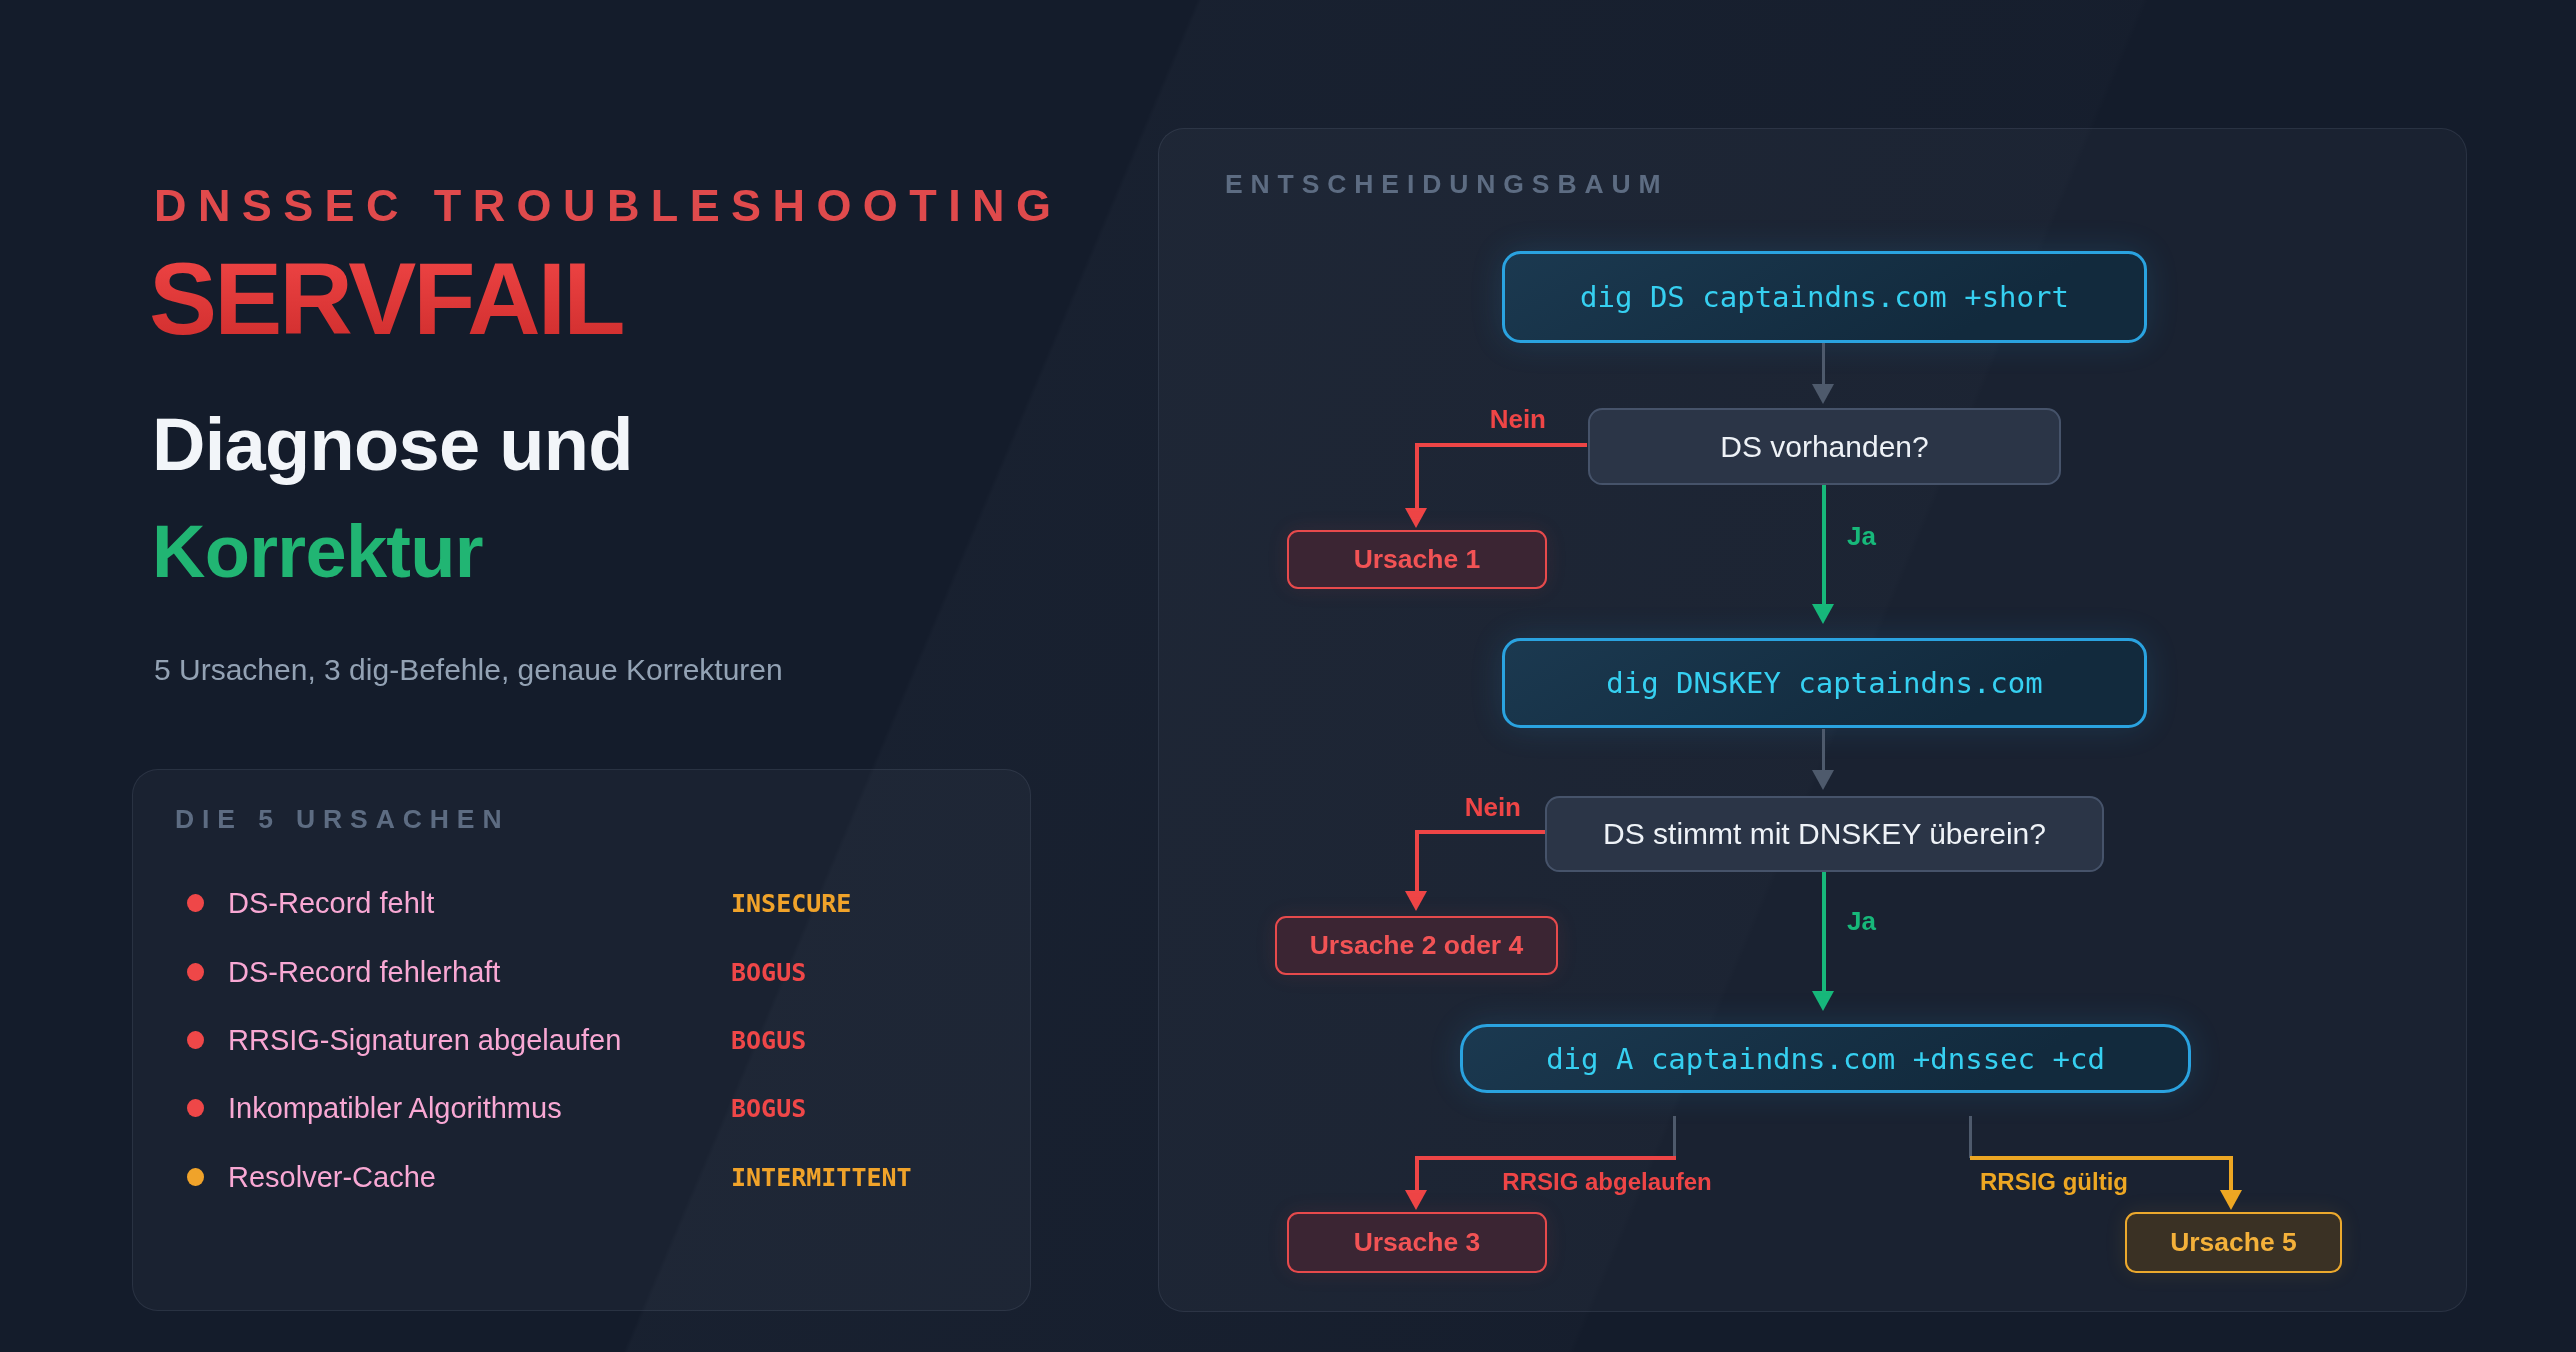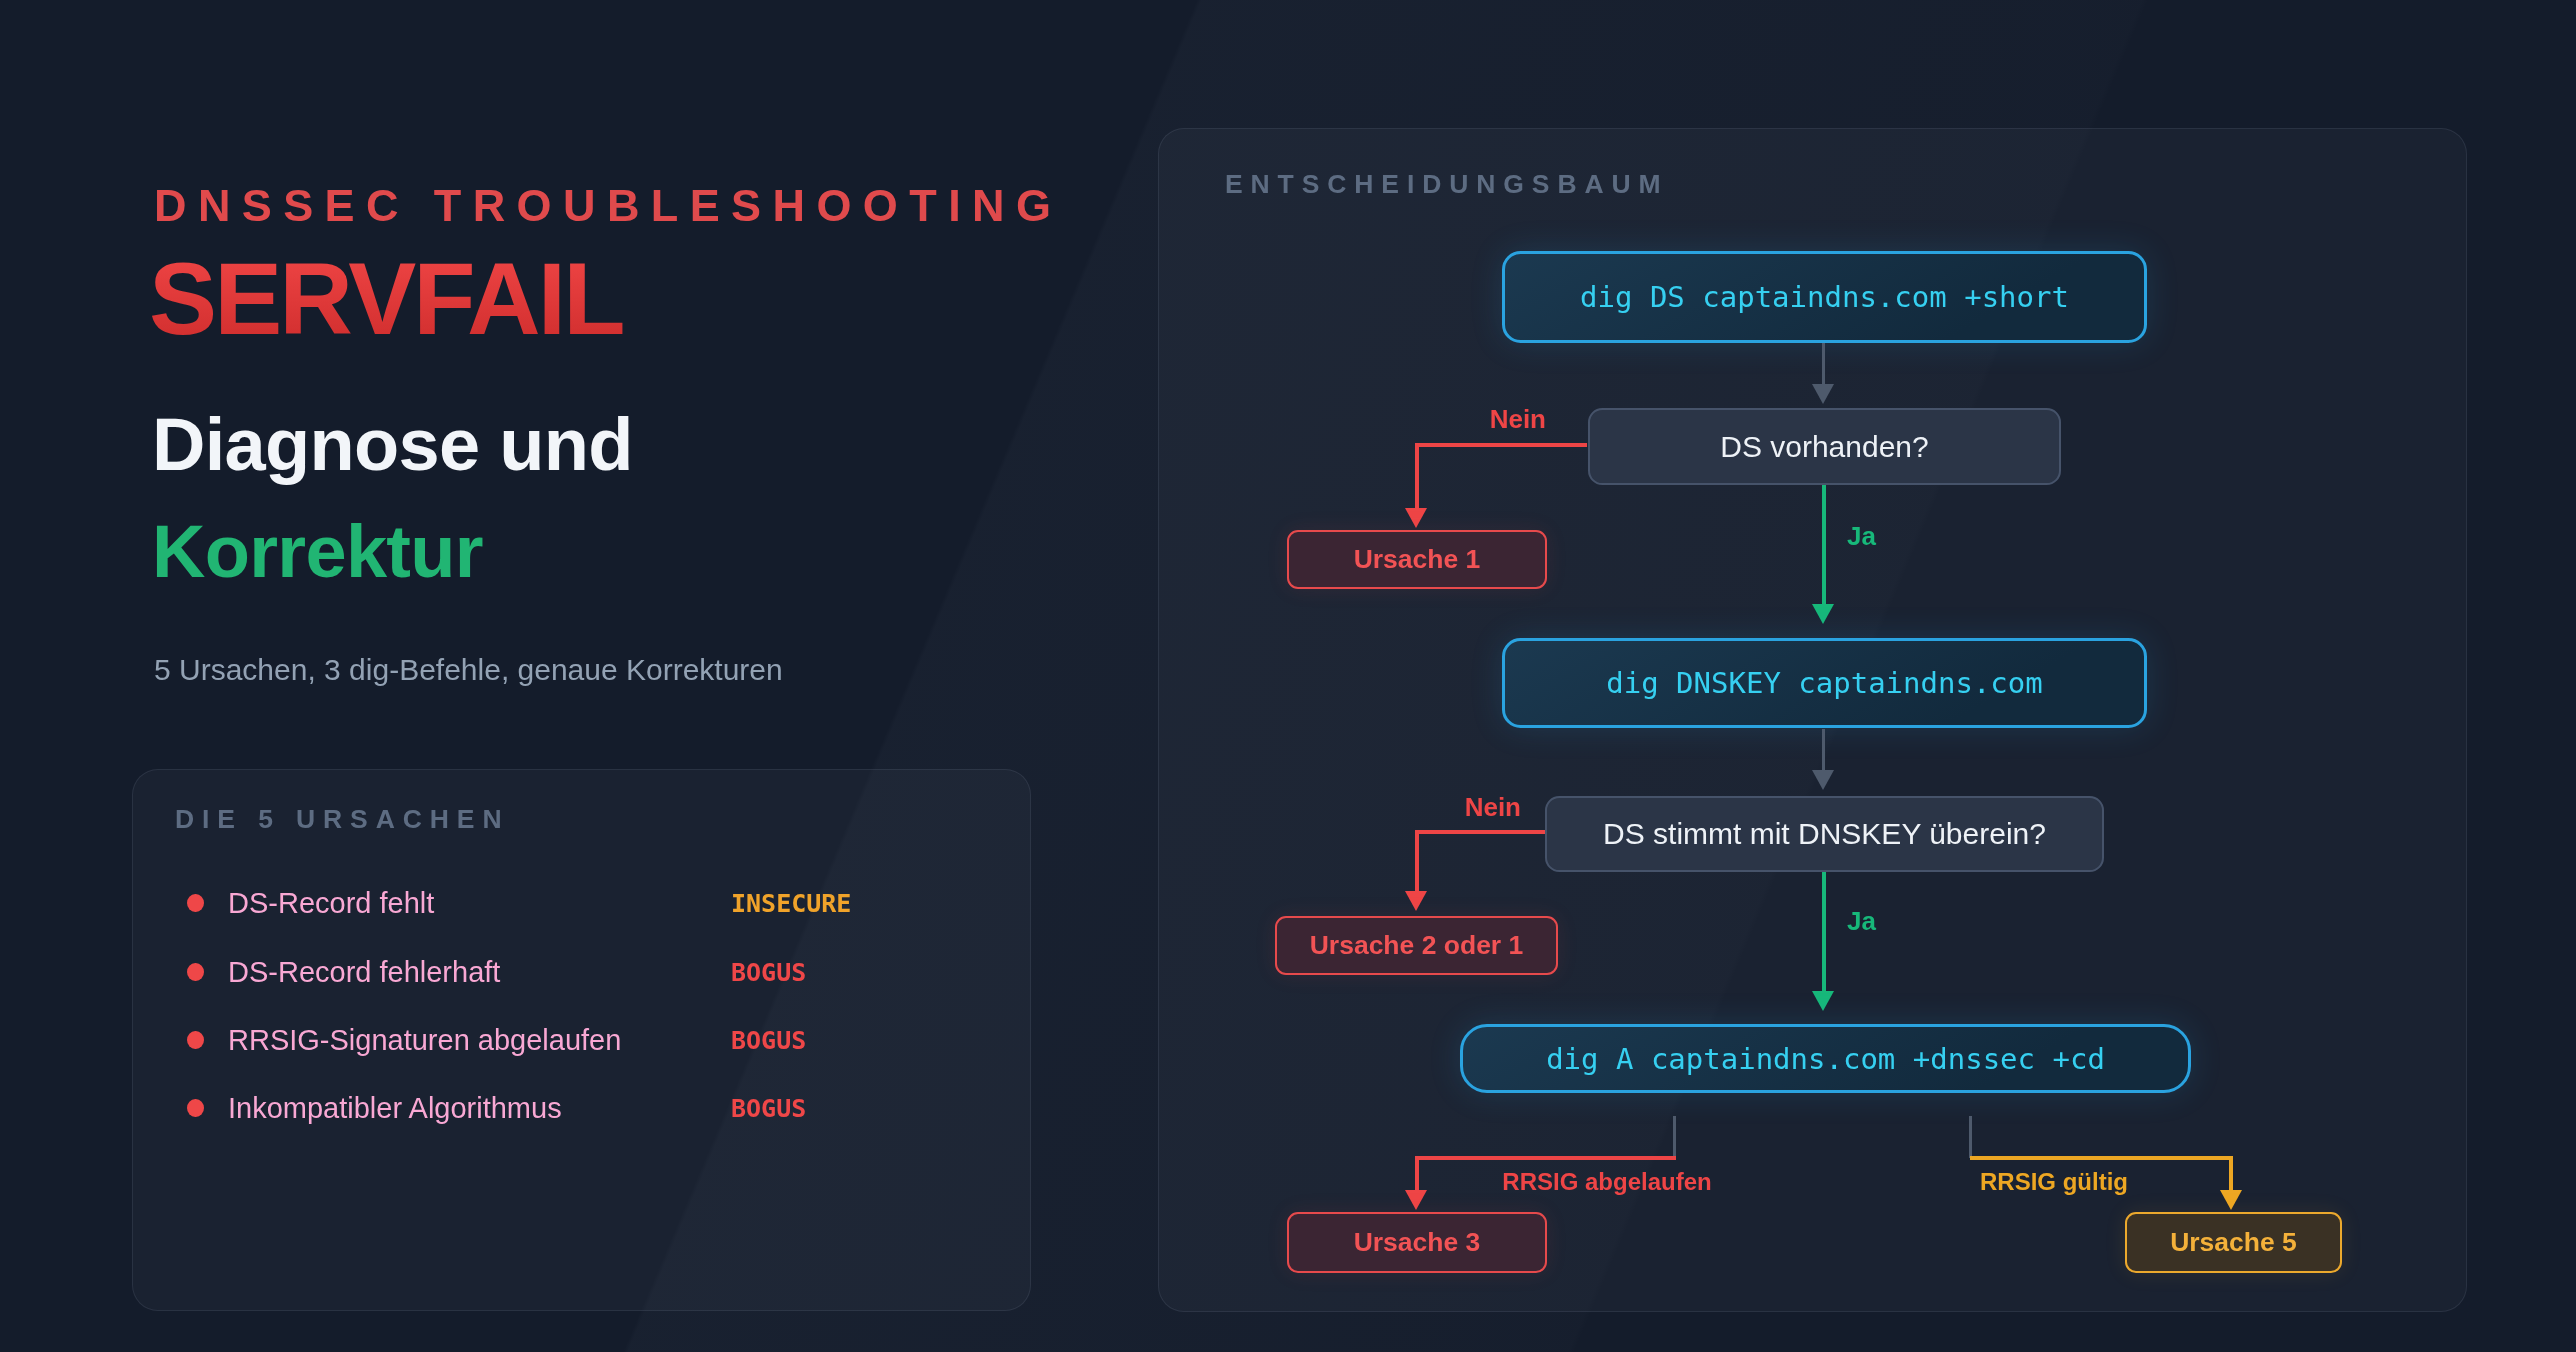--- a/index.html
+++ b/index.html
@@ -130,20 +130,25 @@
     <div class="cause-row" style="top:250px;">
       <span class="dot" style="background: rgb(239, 71, 72);"></span>
       <span class="cause-label">RRSIG-Signaturen abgelaufen</span>
       <span class="status" style="color: rgb(239, 71, 72);">BOGUS</span>
     </div>
     <div class="cause-row" style="top:318px;">
       <span class="dot" style="background: rgb(239, 71, 72);"></span>
       <span class="cause-label">Inkompatibler Algorithmus</span>
       <span class="status" style="color: rgb(239, 71, 72);">BOGUS</span>
     </div>
+    <div class="cause-row" style="top:387px;">
+      <span class="dot" style="background: rgb(240, 163, 42);"></span>
+      <span class="cause-label">Resolver-Cache</span>
+      <span class="status" style="color: rgb(240, 163, 42);">INTERMITTENT</span>
+    </div>
   </section>
 
   <section class="panel tree-panel">
     <h3 class="panel-heading" style="left:66px;top:40px;">ENTSCHEIDUNGSBAUM</h3>
 
     <div class="cmd" style="left:343px;top:122px;width:645px;height:92px;">dig DS captaindns.com +short</div>
 
     <div class="vline thin c-gray" style="left:663px;top:214px;height:43px;"></div>
     <div class="arr" style="left:653px;top:255px;"></div>
 
@@ -165,21 +170,21 @@
     <div class="vline thin c-gray" style="left:663px;top:600px;height:43px;"></div>
     <div class="arr" style="left:653px;top:641px;"></div>
 
     <div class="qbox" style="left:386px;top:667px;width:559px;height:76px;">DS stimmt mit DNSKEY überein?</div>
 
     <div class="edge-label red t-right" style="left:190px;top:663px;width:172px;">Nein</div>
     <div class="hline c-red" style="left:256px;top:701px;width:130px;"></div>
     <div class="vline c-red" style="left:256px;top:701px;height:63px;"></div>
     <div class="arr red" style="left:246px;top:762px;"></div>
 
-    <div class="cause-box red" style="left:116px;top:787px;width:283px;height:59px;">Ursache 2 oder 1</div>
+    <div class="cause-box red" style="left:116px;top:787px;width:283px;height:59px;">Ursache 2 oder 4</div>
 
     <div class="vline c-green" style="left:663px;top:743px;height:120px;"></div>
     <div class="arr green" style="left:653px;top:862px;"></div>
     <div class="edge-label green" style="left:688px;top:777px;">Ja</div>
 
     <div class="cmd" style="left:301px;top:895px;width:731px;height:69px;border-radius:27px;">dig A captaindns.com +dnssec +cd</div>
 
     <div class="vline thin c-gray" style="left:514px;top:987px;height:42px;"></div>
     <div class="vline thin c-gray" style="left:810px;top:987px;height:42px;"></div>
 

